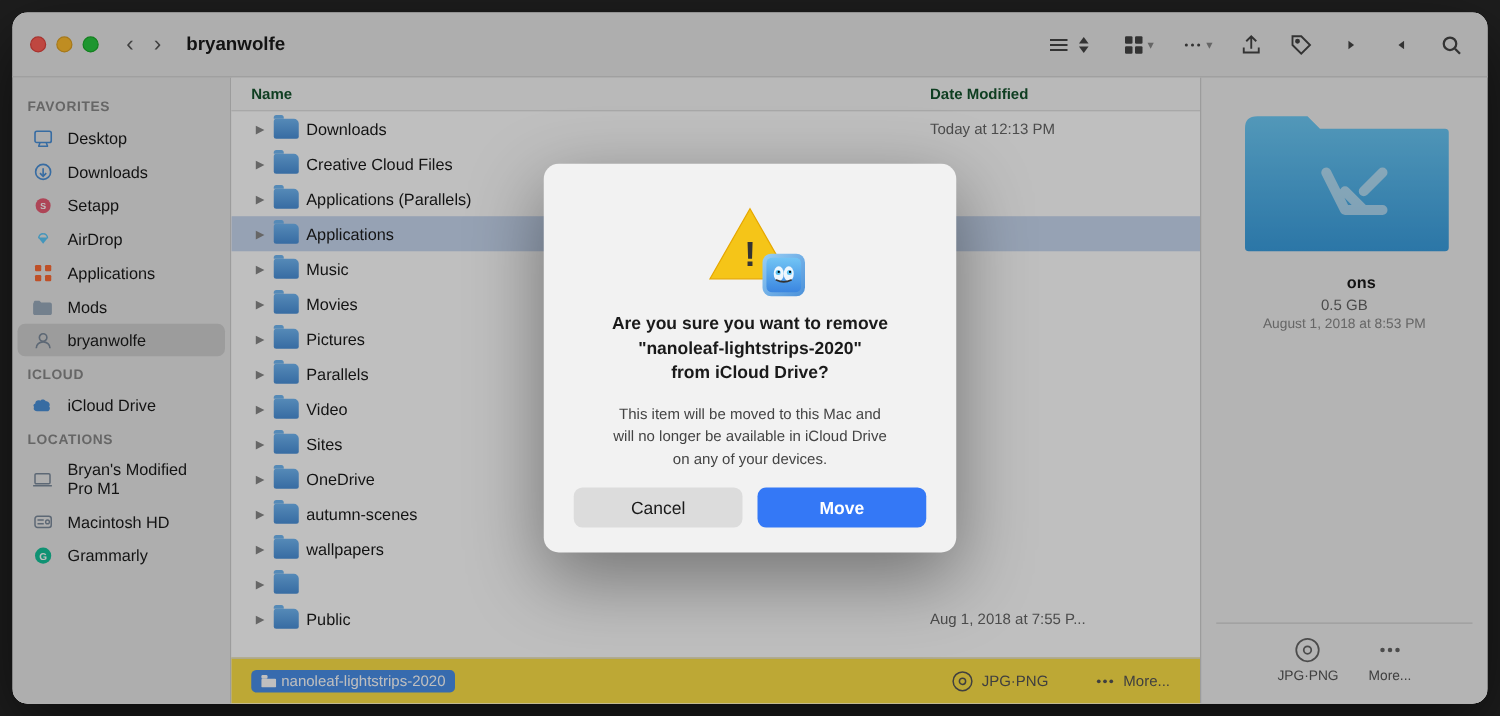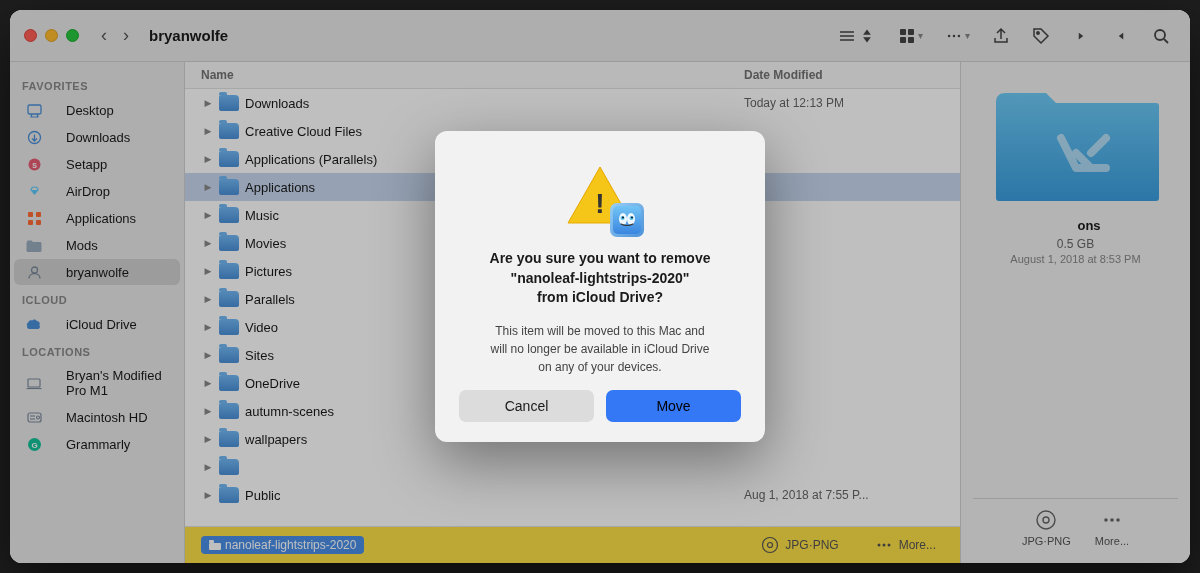--- a/index.html
+++ b/index.html
@@ -103,21 +103,21 @@
       font-size: 11px;
       font-weight: 700;
       color: #888;
       text-transform: uppercase;
       letter-spacing: 0.5px;
       padding: 8px 12px 4px 12px;
     }
     .sidebar-item {
       display: flex;
       align-items: center;
-      gap: 24px;
+      gap: 12px;
       padding: 5px 12px;
       cursor: pointer;
       border-radius: 6px;
       margin: 1px 4px;
       font-size: 13px;
       color: #1a1a1a;
     }
     .sidebar-item.active { background: #d0d0d0; }
     .sidebar-icon {
       width: 16px;
@@ -147,21 +147,21 @@
       background: #ffffff;
       overflow: hidden;
     }
     .file-list-header {
       display: flex;
       padding: 6px 16px;
       border-bottom: 1px solid #e0e0e0;
       background: #f7f7f7;
       font-size: 12px;
       font-weight: 600;
-      color: #737373;
+      color: #14532d;
     }
     .col-name { flex: 1; }
     .col-date { width: 200px; text-align: left; }
     .file-list {
       overflow-y: auto;
       flex: 1;
     }
     .file-row {
       display: flex;
       align-items: center;
@@ -344,22 +344,22 @@
       font-size: 14px;
       font-weight: 500;
       cursor: pointer;
     }
     .modal-btn-cancel {
       background: #dcdcdc;
       color: #1a1a1a;
     }
     .modal-btn-move {
       background: #3478f6;
-      color: #000000;
-      font-weight: 400;
+      color: #ffffff;
+      font-weight: 700;
     }
   </style>
 </head>
 <body>
 
 <div class="window">
 
   <div class="title-bar">
     <div class="traffic-lights">
       <div class="traffic-light tl-red"></div>

